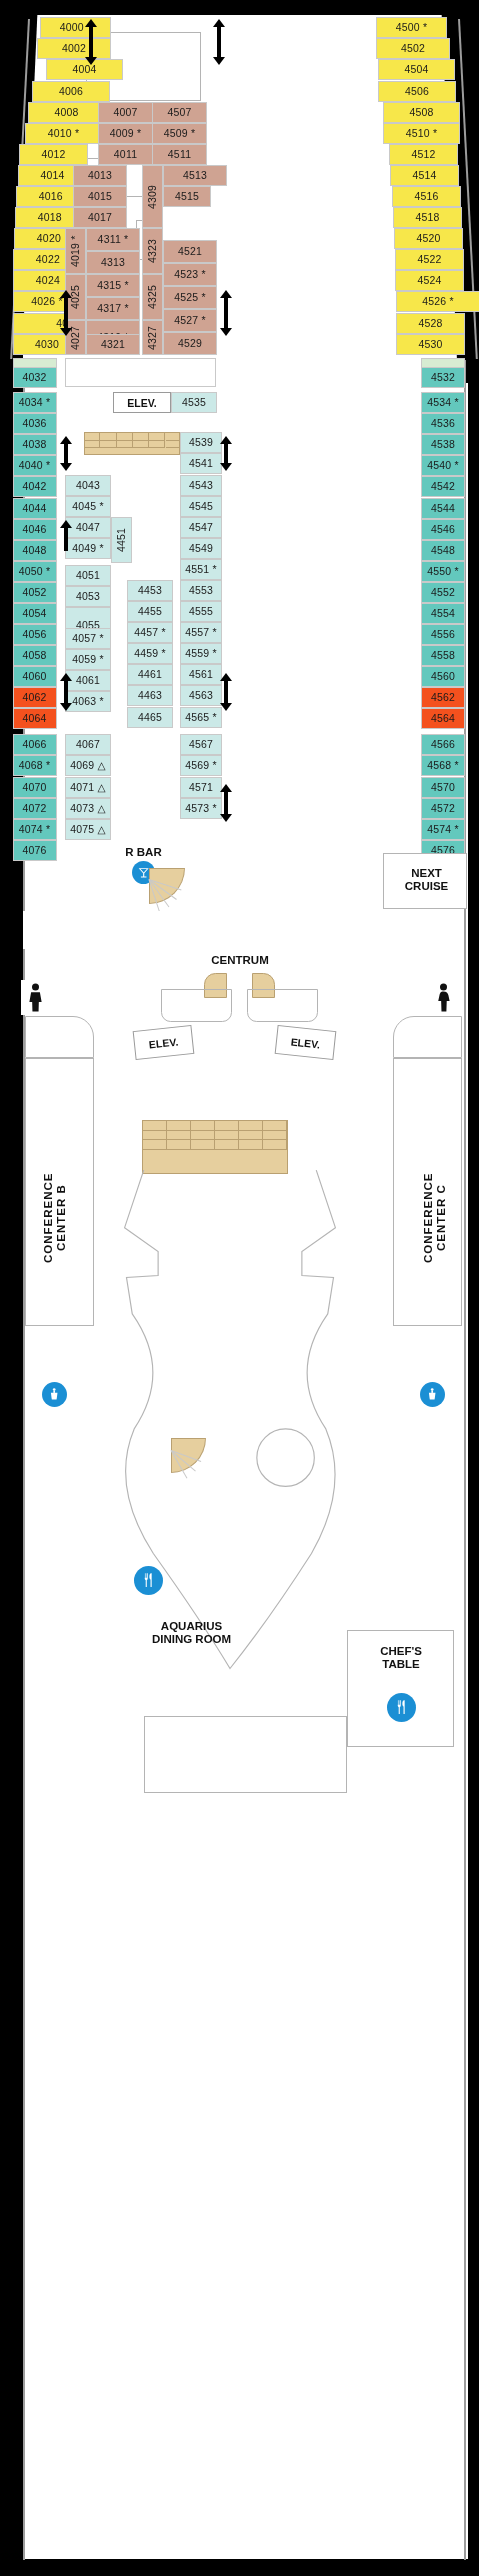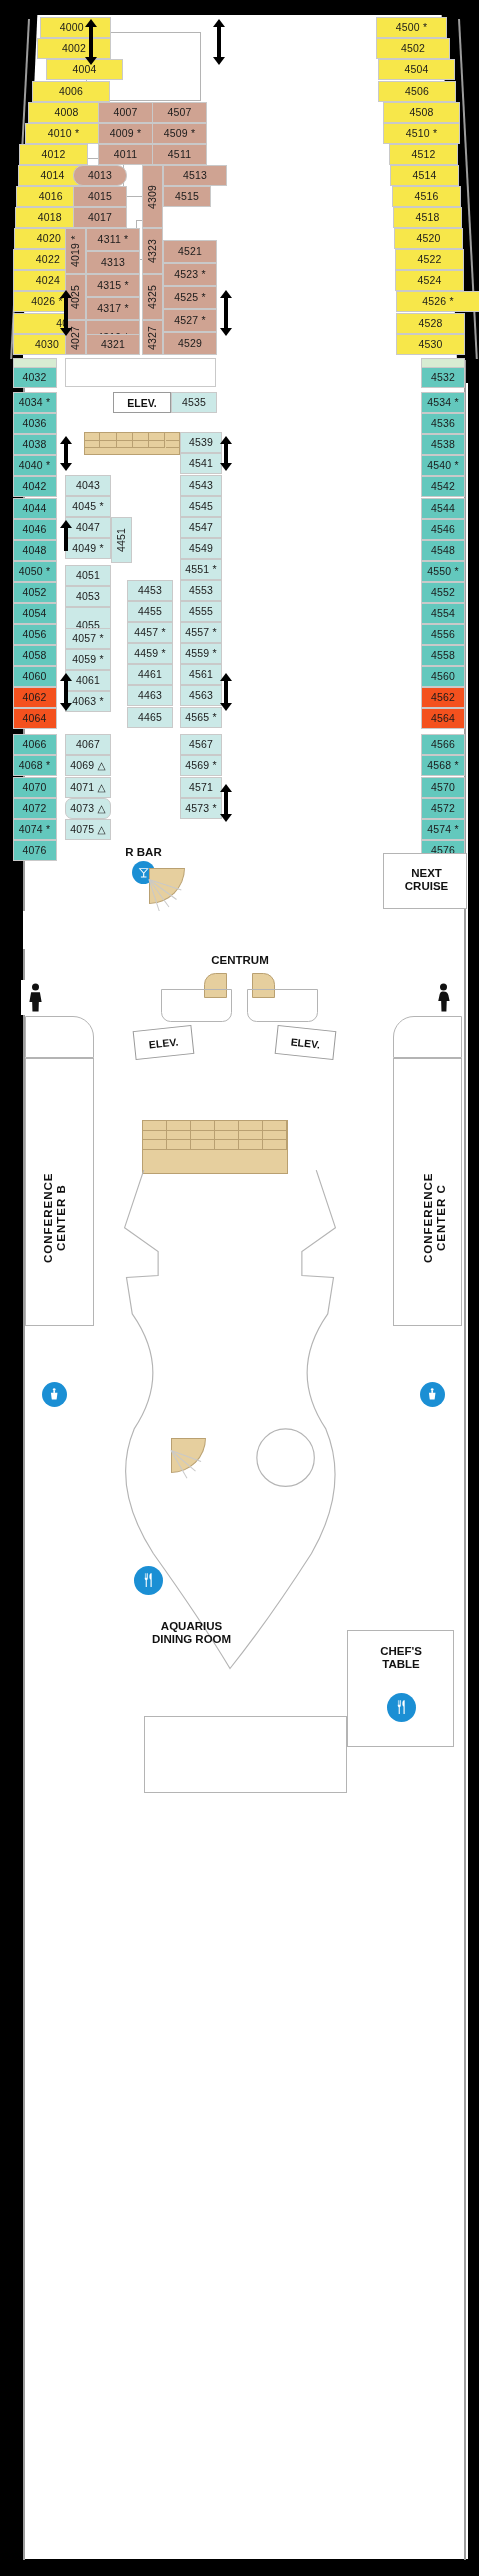--- a/index.html
+++ b/index.html
@@ -401,21 +401,21 @@
   <div class="cab brown" style="left:152px;top:102px;width:55px;height:21px;">
       <span>4507</span>
     </div>
   <div class="cab brown" style="left:152px;top:123px;width:55px;height:21px;">
       <span>4509 *</span>
     </div>
   <div class="cab brown" style="left:152px;top:144px;width:55px;height:21px;">
       <span>4511</span>
     </div>
 
-  <div class="cab brown" style="left:73px;top:165px;width:54px;height:21px;border-radius:10px;">
+  <div class="cab brown" style="left:73px;top:165px;width:54px;height:21px;">
       <span>4013</span>
     </div>
   <div class="cab brown" style="left:73px;top:186px;width:54px;height:21px;">
       <span>4015</span>
     </div>
   <div class="cab brown" style="left:73px;top:207px;width:54px;height:21px;">
       <span>4017</span>
     </div>
 
   <div class="cab brown vert" style="left:142px;top:165px;width:21px;height:63px;">
@@ -603,21 +603,21 @@
 
   <div class="cab lteal" style="left:65px;top:734px;width:46px;height:21px;">
       <span>4067</span>
     </div>
   <div class="cab lteal" style="left:65px;top:755px;width:46px;height:21px;">
       <span>4069 △</span>
     </div>
   <div class="cab lteal" style="left:65px;top:777px;width:46px;height:21px;">
       <span>4071 △</span>
     </div>
-  <div class="cab lteal" style="left:65px;top:798px;width:46px;height:21px;border-radius:7px;">
+  <div class="cab lteal" style="left:65px;top:798px;width:46px;height:21px;">
       <span>4073 △</span>
     </div>
   <div class="cab lteal" style="left:65px;top:819px;width:46px;height:21px;">
       <span>4075 △</span>
     </div>
 
   <div class="cab lteal" style="left:127px;top:580px;width:46px;height:21px;">
       <span>4453</span>
     </div>
   <div class="cab lteal" style="left:127px;top:601px;width:46px;height:21px;">

